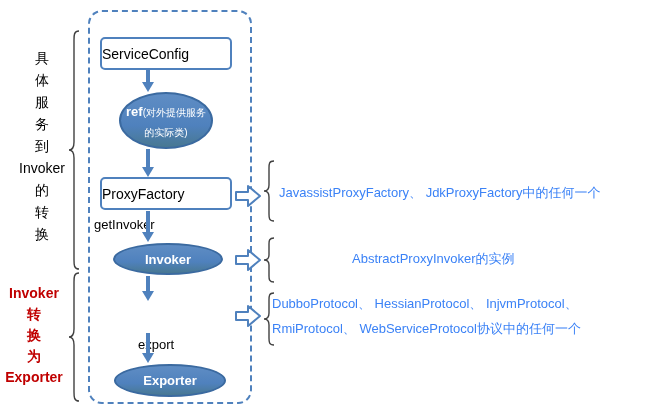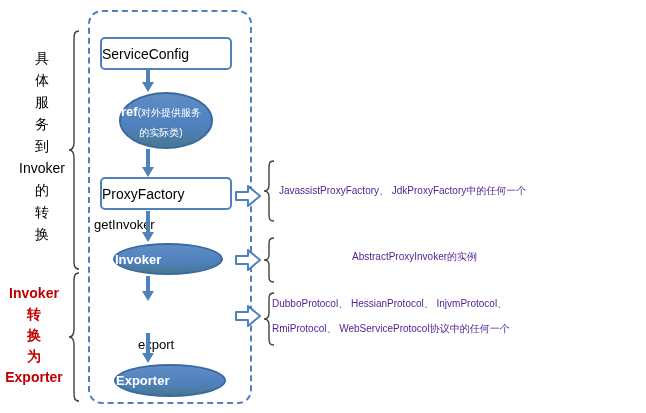--- a/index.html
+++ b/index.html
@@ -18,21 +18,21 @@
                display: flex; align-items: center; justify-content: flex-start;
                font-size: 14px; color: #000; }
   #n-serviceconfig { left: 100px; top: 37px; }
   #n-proxyfactory  { left: 100px; top: 177px; }
   #n-protocol      { left: 100px; top: 301px; }
 
   
   .ellipse { background: linear-gradient(180deg, #5f8dc4 0%, #4f81bd 60%, #487892);
              background-color: #4f81bd;
              border: 2px solid #3b6aa0; border-radius: 50%;
-             display: flex; align-items: center; justify-content: flex-start;
+             display: flex; align-items: center; justify-content: center;
              color: #fff; text-align: center; }
   #n-ref      { left: 119px; top: 92px;  width: 94px;  height: 57px; }
   #n-invoker  { left: 113px; top: 243px; width: 110px; height: 32px; font-size: 13px; font-weight: bold; }
   #n-exporter { left: 114px; top: 364px; width: 112px; height: 33px; font-size: 13px; font-weight: bold; }
   .ref-text { width: 80px; line-height: 1.25; color: #fff; }
   .ref-main { font-size: 13px; font-weight: bold; }
   .ref-sub  { font-size: 10px; }
 
   
   .edge-label { font-size: 13px; color: #000; }
@@ -56,21 +56,21 @@
   #rb2 { left: 263px; top: 237px; }
   #rb3 { left: 263px; top: 292px; }
 
   
   .left-label { text-align: center; white-space: pre-line; }
   #lt1 { left: 14px; top: 47px; width: 56px; font-size: 14px; line-height: 22px; color: #000000; }
   #lt2 { left: 0px; top: 283px; width: 68px; font-size: 14px; line-height: 21px;
          font-weight: bold; color: #c00000; }
 
   
-  .right-label { font-size: 10px; color: #4c1d95; white-space: pre-line; }
+  .right-label { font-size: 13px; color: #3b82f6; white-space: pre-line; }
   #rt1 { left: 279px; top: 184px; width: 360px; }
   #rt2 { left: 352px; top: 250px; width: 280px; }
   #rt3 { left: 272px; top: 291px; width: 368px; line-height: 25px; }
 </style>
 </head>
 <body>
 
 <div class="canvas">
 
   <div class="abs left-label" id="lt1">具

